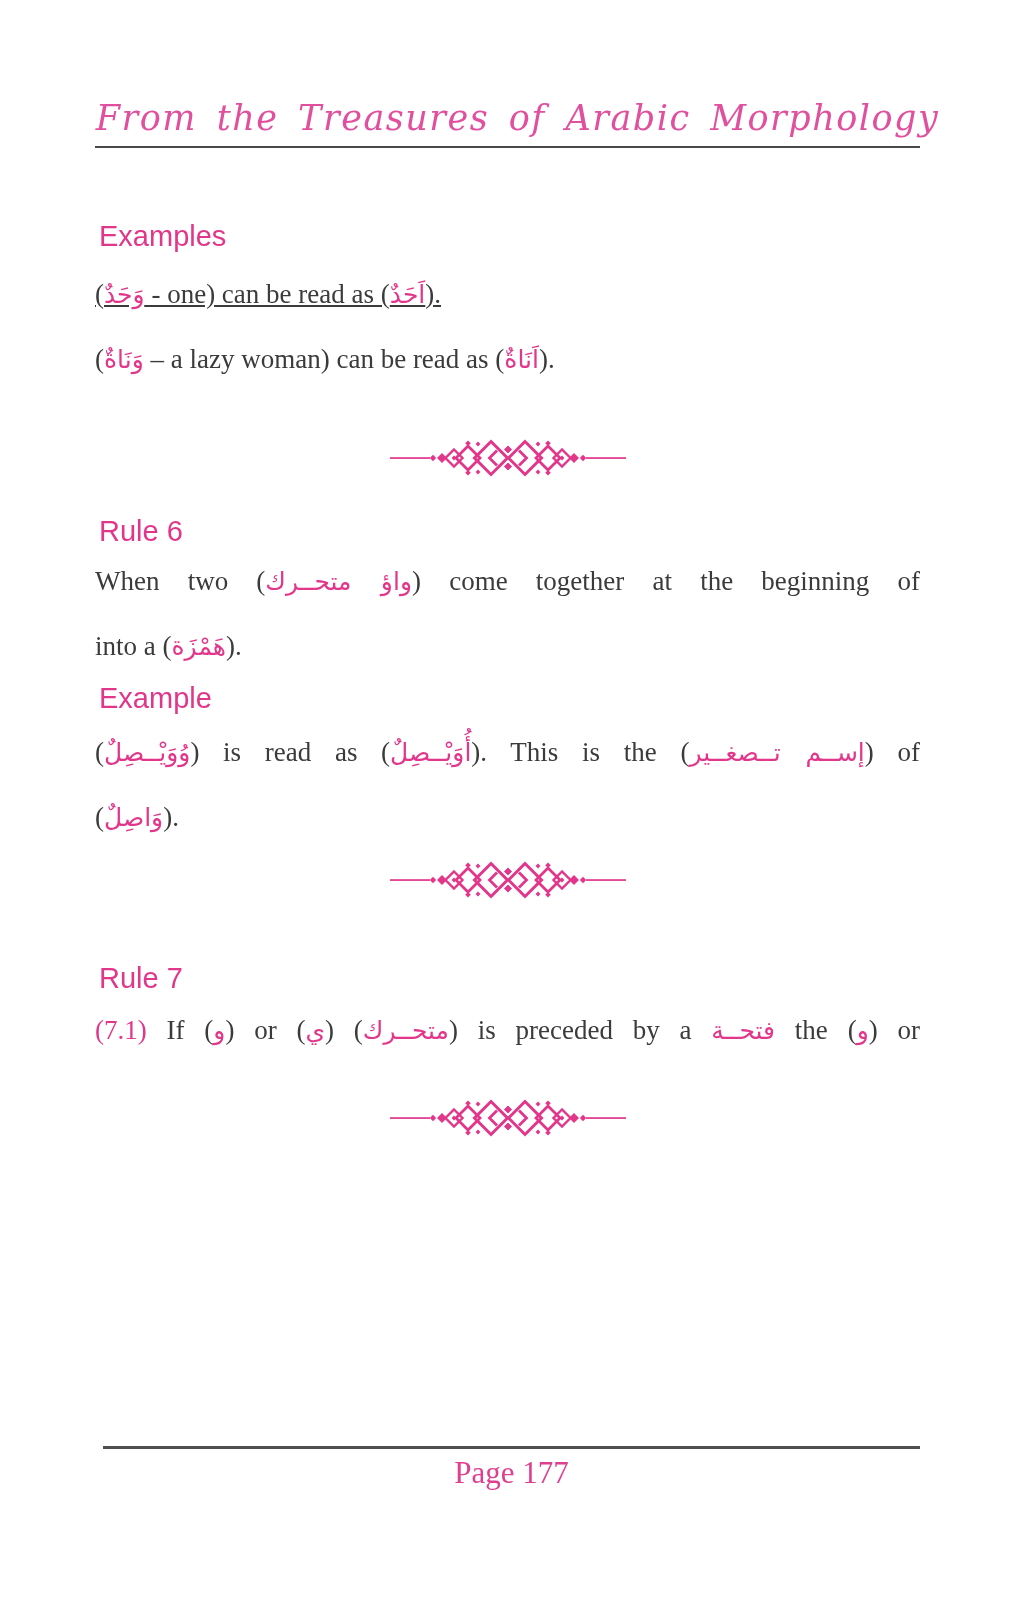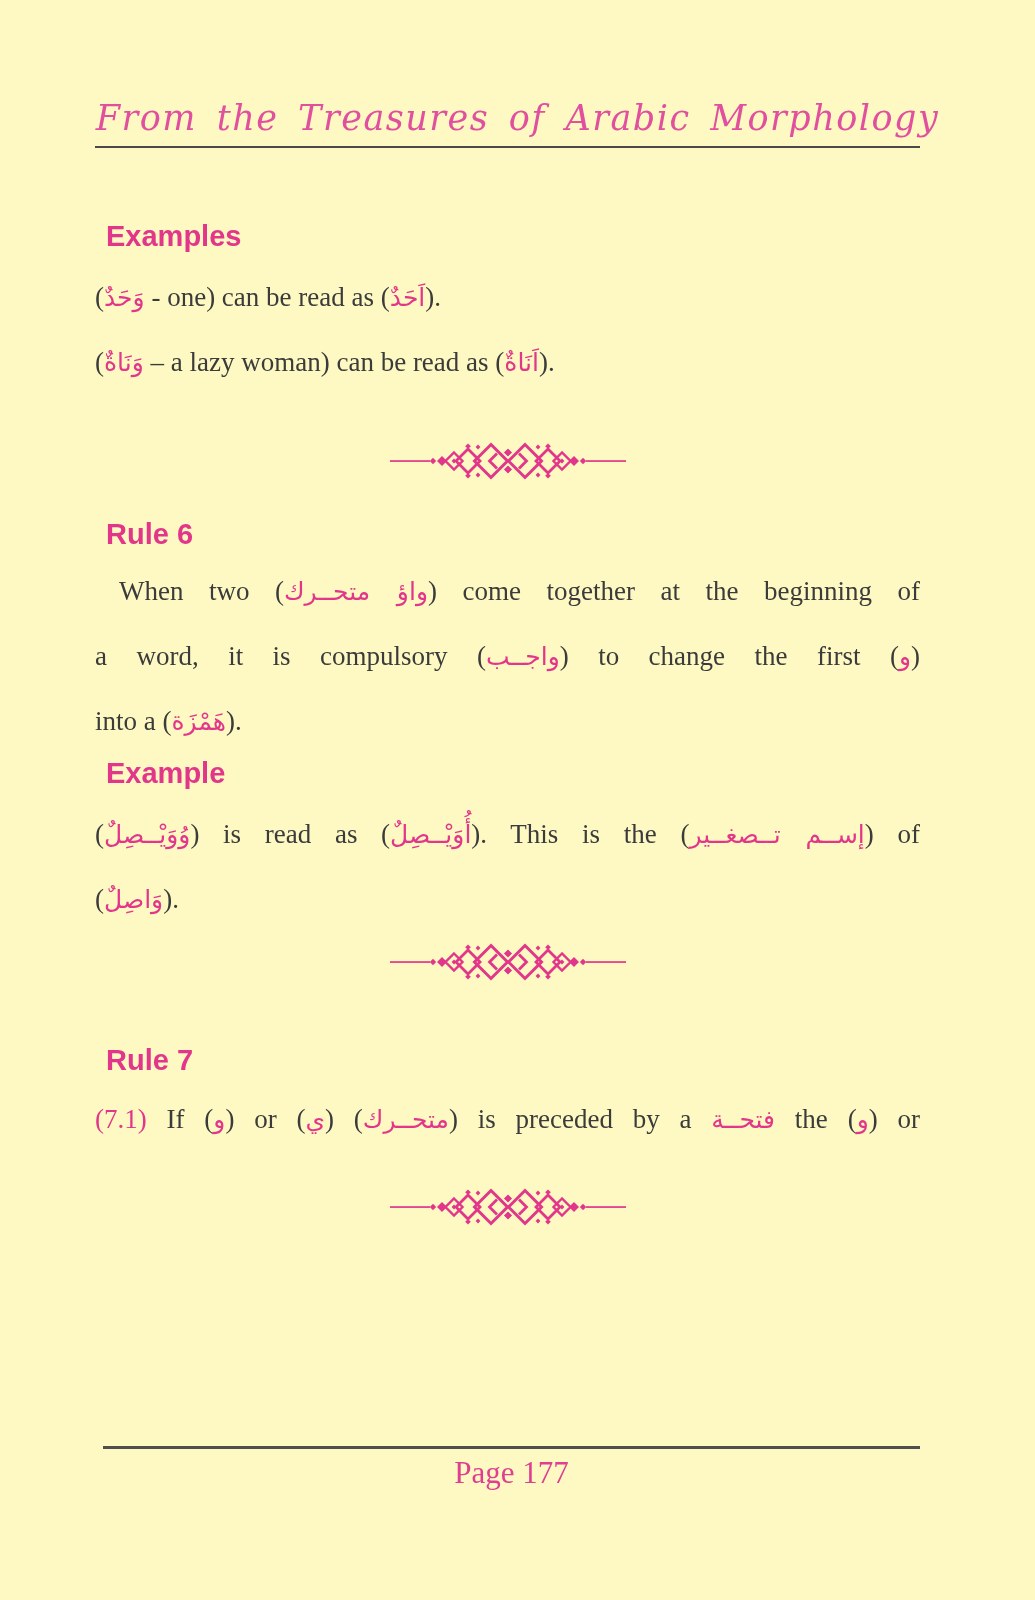--- a/index.html
+++ b/index.html
@@ -1,46 +1,46 @@
 <!DOCTYPE html>
 <html><head>
 <meta charset="utf-8">
 <style>
   html,body { margin:0; padding:0; background:#e9e9e9; }
   .page {
     position:relative; width:1035px; height:1600px; margin:0 auto;
-    background:#fef9c3; overflow:hidden;
+    background:#ffffff; overflow:hidden;
     font-family:"Liberation Serif", serif;
   }
   .header-title {
     margin:96px 60px 0 60px; text-align:center;
     font-family:"DejaVu Serif", serif; font-style:italic;
     font-size:35px; color:#e0509e; letter-spacing:1.5px; word-spacing:7px;
     line-height:44px; white-space:nowrap;
   }
   .header-rule { margin:6px 115px 0 95px; border-top:2.5px solid #4a4a4a; height:0; }
 
   .content { padding:0 115px 0 95px; }
 
   .heading {
-    font-family:"Liberation Sans", sans-serif; font-weight:bold;
-    font-size:29px; line-height:36px; color:#e2368a; margin:11px;
+    font-family:"Liberation Sans", sans-serif; font-weight:normal;
+    font-size:29px; line-height:36px; color:#e2368a; margin:4px;
   }
   .h-examples { margin-top:70px; }
   .h-rule6    { margin-top:33px; }
   .h-example  { margin-top:1px; }
   .h-rule7    { margin-top:58px; }
 
   .line {
     font-size:27px; line-height:64px; color:#3b3b3b;
   }
   .just { text-align:justify; text-align-last:justify; }
 
-  .mt8  { margin-top:8px; }
-  .mtn4 { margin-top:-4px;margin-left:24px; }
+  .mt8  { margin-top:8px;text-decoration:underline; }
+  .mtn4 { margin-top:-4px; }
   .mtn2 { margin-top:-2px; }
 
   .seg-en   { color:#3b3b3b; }
   .seg-pink { color:#e2368a; }
   .seg-ar   {
     font-family:"DejaVu Sans", sans-serif;
     color:#e2368a; font-size:25px;
     unicode-bidi:isolate;
   }
 
@@ -99,21 +99,20 @@
 
     <div class="divider divider-1">
       <svg width="240" height="44" viewBox="0 0 240 44">
           <use href="#ornament"></use>
         </svg>
     </div>
 
     <h2 class="heading h-rule6">Rule 6</h2>
 
     <div class="line just mtn4"><span class="seg-en">When two (</span><span class="seg-ar" dir="rtl">واؤ متحــرك</span><span class="seg-en">) come together at the beginning of</span></div>
-    <div class="line just"><span class="seg-en">a word, it is compulsory (</span><span class="seg-ar" dir="rtl">واجــب</span><span class="seg-en">) to change the first (</span><span class="seg-ar" dir="rtl">و</span><span class="seg-en">)</span></div>
     <div class="line"><span class="seg-en">into a (</span><span class="seg-ar" dir="rtl">هَمْزَة</span><span class="seg-en">).</span></div>
 
     <h2 class="heading h-example">Example</h2>
 
     <div class="line just"><span class="seg-en">(</span><span class="seg-ar" dir="rtl">وُوَيْــصِلٌ</span><span class="seg-en">) is read as (</span><span class="seg-ar" dir="rtl">أُوَيْــصِلٌ</span><span class="seg-en">).  This is the (</span><span class="seg-ar" dir="rtl">إســم تــصغــير</span><span class="seg-en">) of</span></div>
     <div class="line"><span class="seg-en">(</span><span class="seg-ar" dir="rtl">وَاصِلٌ</span><span class="seg-en">).</span></div>
 
     <div class="divider divider-2">
       <svg width="240" height="44" viewBox="0 0 240 44">
           <use href="#ornament"></use>

